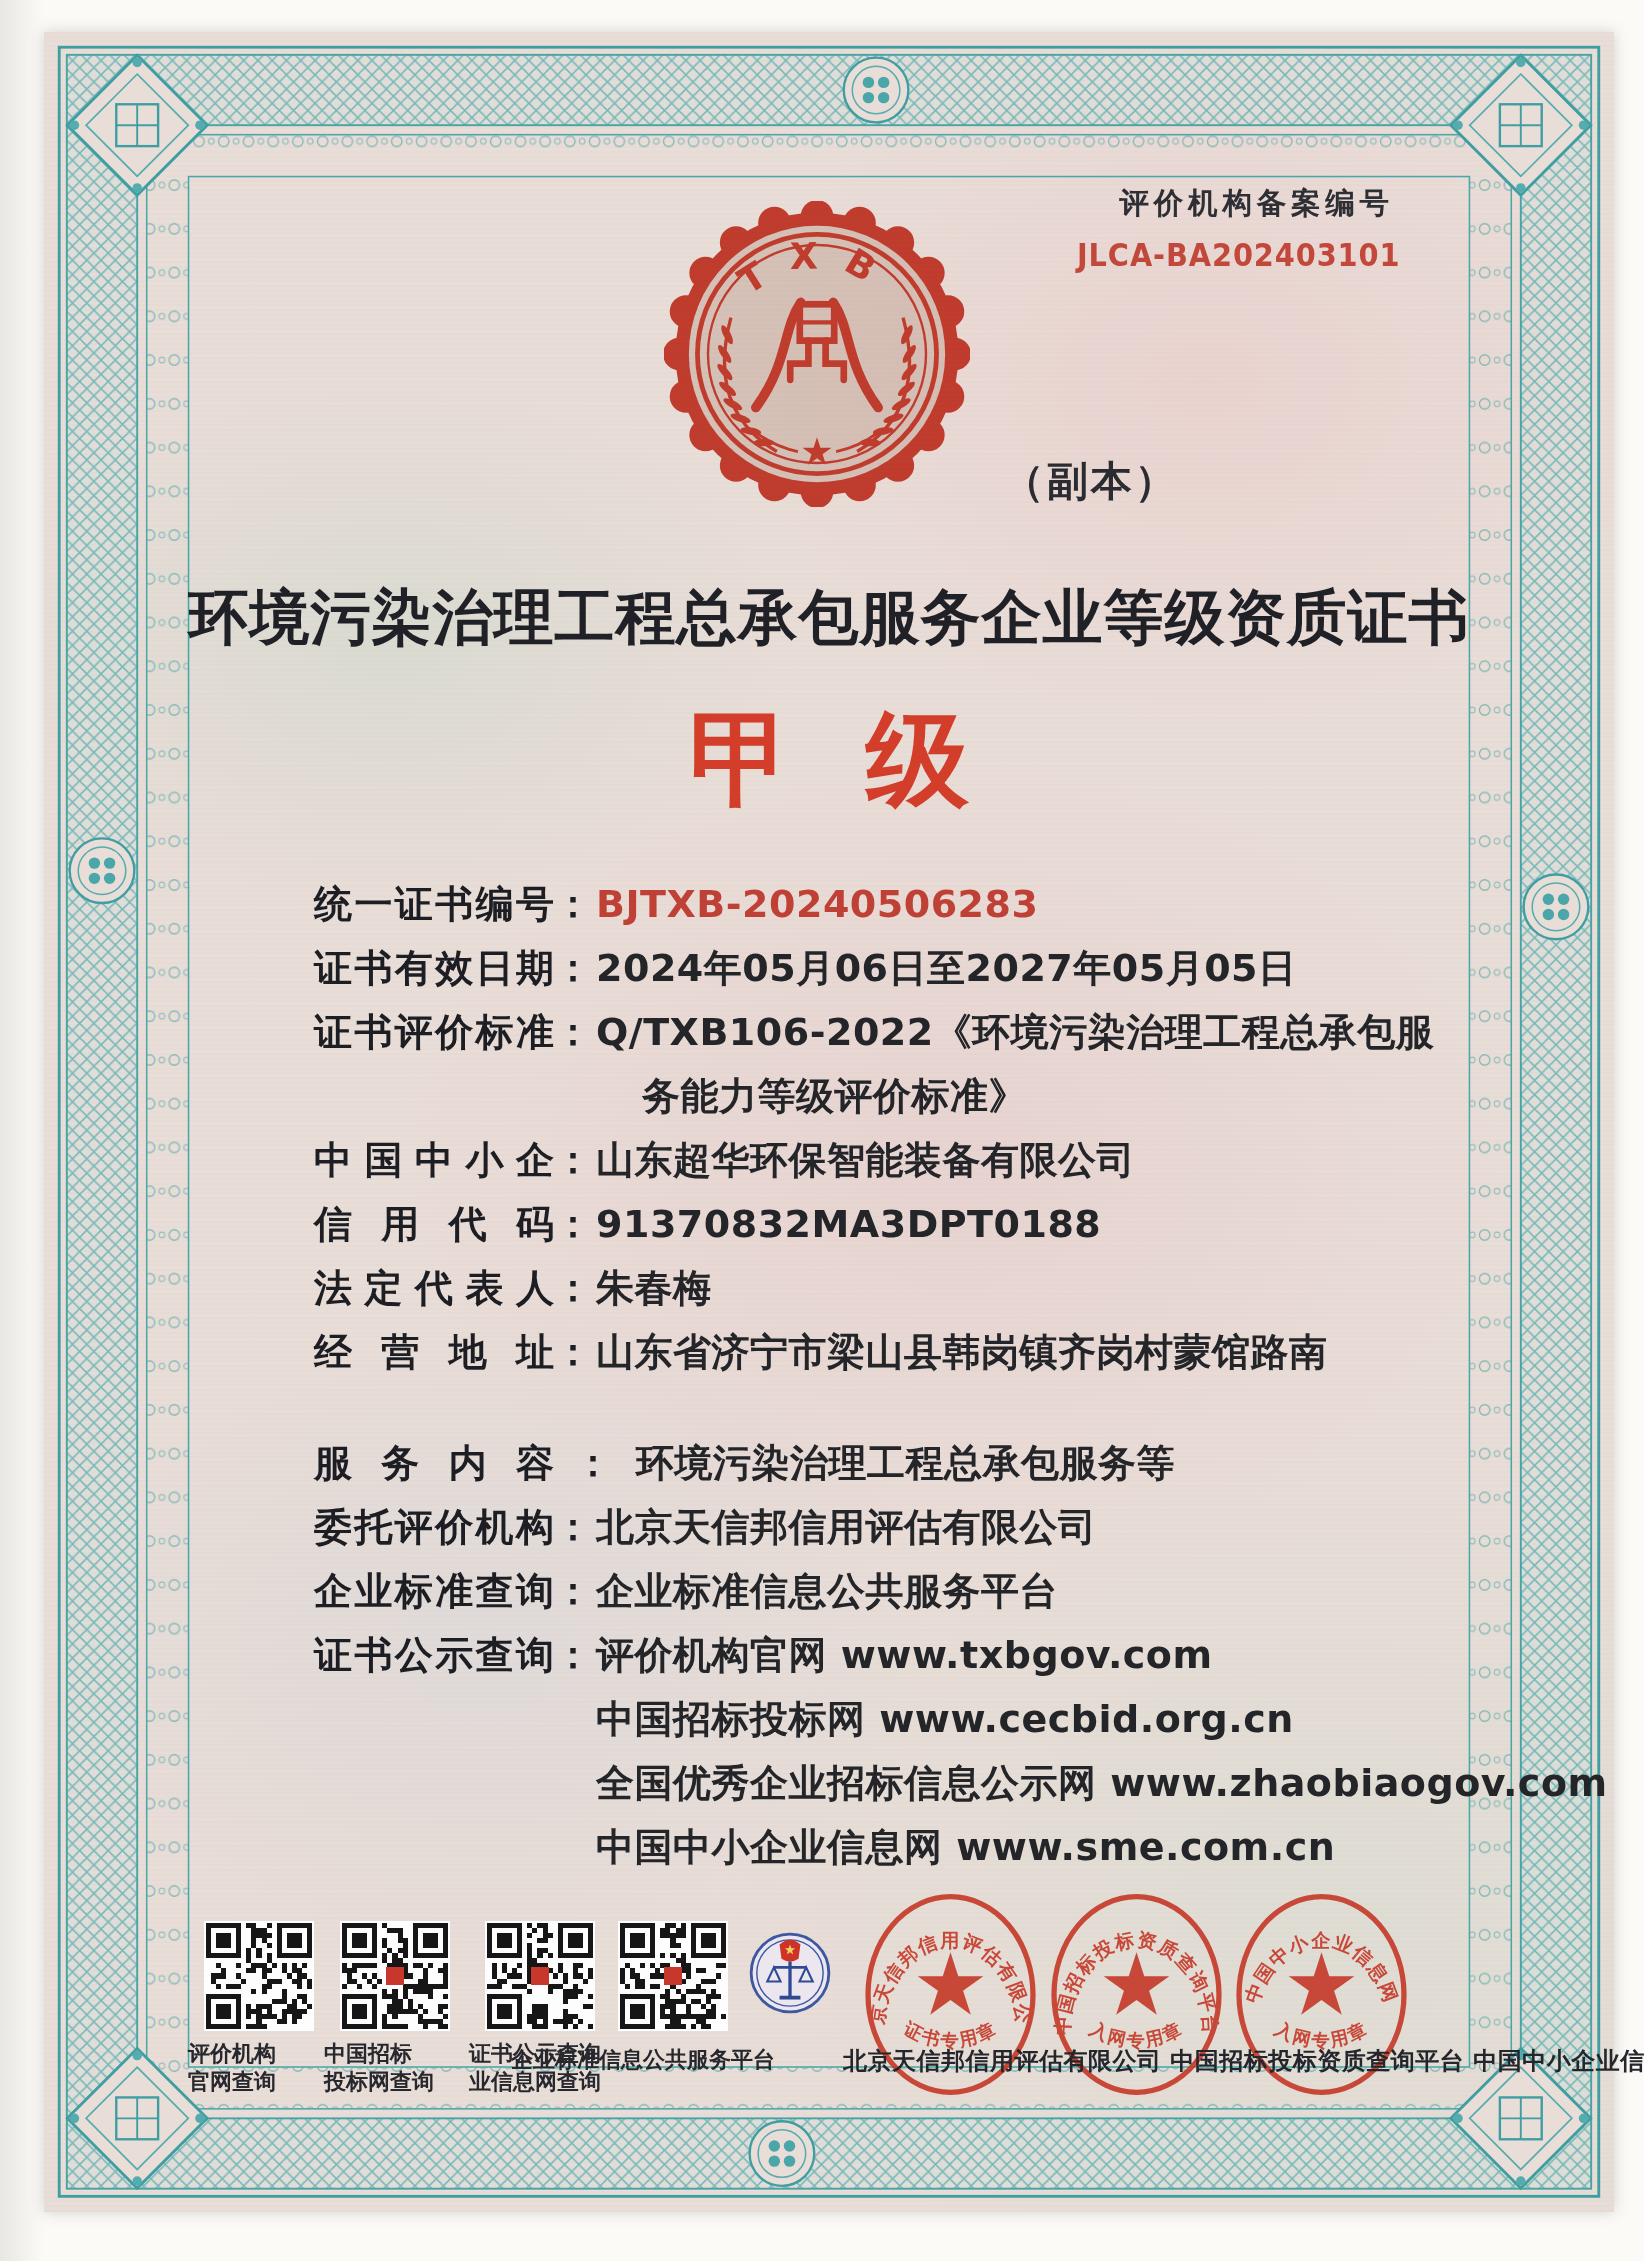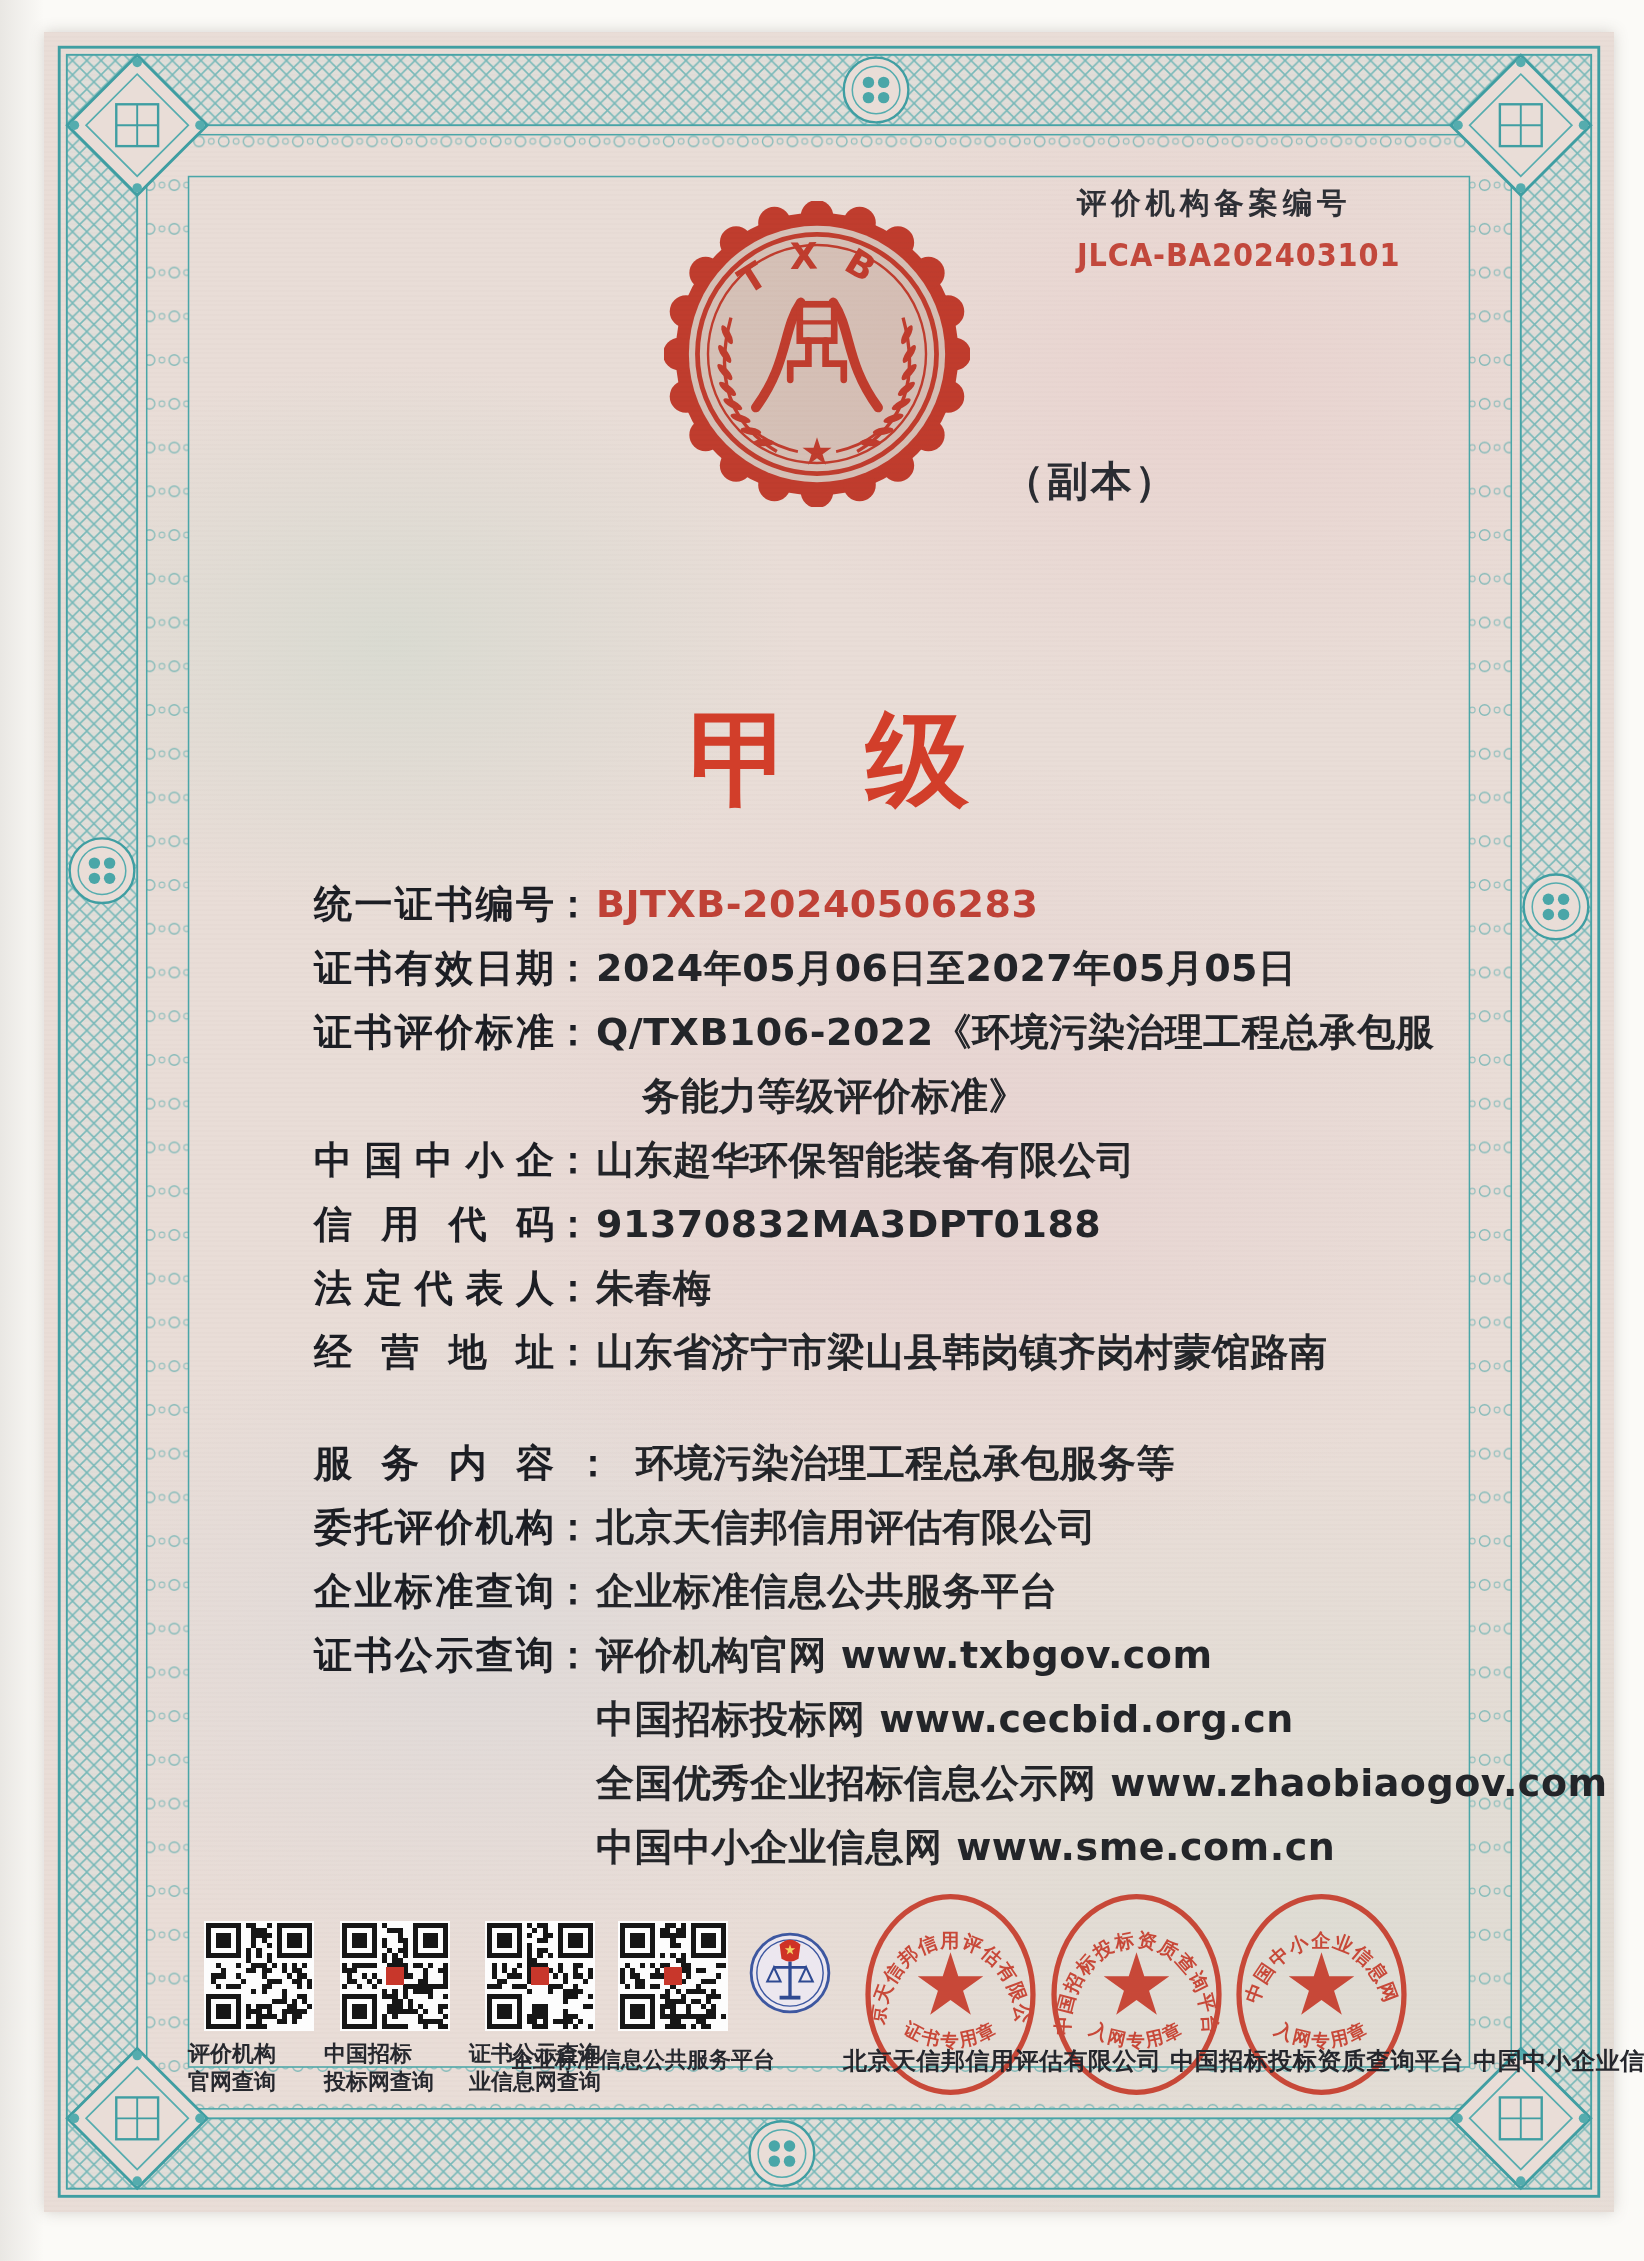--- a/index.html
+++ b/index.html
@@ -11,21 +11,21 @@
         background:
          radial-gradient(ellipse 590px 399px at 22% 28%, rgba(186,214,198,.32), transparent 70%),
          radial-gradient(ellipse 666px 495px at 74% 16%, rgba(233,188,190,.30), transparent 70%),
          radial-gradient(ellipse 780px 571px at 58% 52%, rgba(226,184,192,.26), transparent 72%),
          radial-gradient(ellipse 666px 495px at 28% 74%, rgba(193,208,220,.24), transparent 70%),
          radial-gradient(ellipse 856px 666px at 82% 86%, rgba(198,219,204,.30), transparent 72%),
          repeating-linear-gradient(0deg, rgba(90,70,70,.016) 0 1.9px, transparent 1.9px 4.8px),
          #e9ddd7;
         box-shadow:0 0 13.3px rgba(100,90,85,.25);}
   .frame{position:absolute;inset:0;z-index:1;}
-  .reg{position:absolute;left:1033px;top:152px;z-index:2;}
+  .reg{position:absolute;left:1033px;top:152px;z-index:2;text-align:center;}
   .reg-label{font-size:29.5px;font-weight:800;letter-spacing:4.8px;color:#2d2f35;}
   .reg-number{margin-top:12.4px;font-size:32px;font-weight:700;letter-spacing:1px;color:#c2483c;
         transform:scaleX(.9);transform-origin:left;}
   .topseal{position:absolute;left:620px;top:169px;width:306px;height:306px;z-index:2;
         mix-blend-mode:multiply;opacity:.94;}
   .copy-tag{position:absolute;left:959px;top:422px;font-size:41px;font-weight:600;
         letter-spacing:2.9px;color:#2a2c32;z-index:2;}
   .title{position:absolute;left:0;right:0;top:546px;text-align:center;font-size:60px;
         font-weight:900;letter-spacing:1px;color:#1f2127;z-index:2;margin:0;}
   .grade{position:absolute;left:0;right:0;top:660px;text-align:center;font-size:103px;
@@ -172,20 +172,21 @@
         <path d="M -9,-14 L -9,10 L -28,10 L -28,27" stroke-width="7"></path>
         <path d="M 9,-14 L 9,10 L 28,10 L 28,27" stroke-width="7"></path>
       </g>
       <polygon id="topstar" fill="#cf3a29" points="0.0,87.0 3.6,98.1 15.2,98.1 5.8,104.9 9.4,115.9 0.0,109.1 -9.4,115.9 -5.8,104.9 -15.2,98.1 -3.6,98.1"></polygon>
       <path d="M -64,82 A 108 108 0 0 0 -20,102" stroke="#cf3a29" stroke-width="3" fill="none"></path>
       <path d="M 64,82 A 108 108 0 0 1 20,102" stroke="#cf3a29" stroke-width="3" fill="none"></path>
     </svg>
 
     <div class="copy-tag">（副本）</div>
 
+    <h1 class="title">环境污染治理工程总承包服务企业等级资质证书</h1>
     <div class="grade">甲级</div>
 
     <div class="fields" id="fields">
         <div class="frow">
           <span class="flabel">统一证书编号</span>
           <span class="fcolon">：</span>
           <span class="fval red">BJTXB-20240506283</span>
         </div>
         <div class="frow">
           <span class="flabel">证书有效日期</span>

